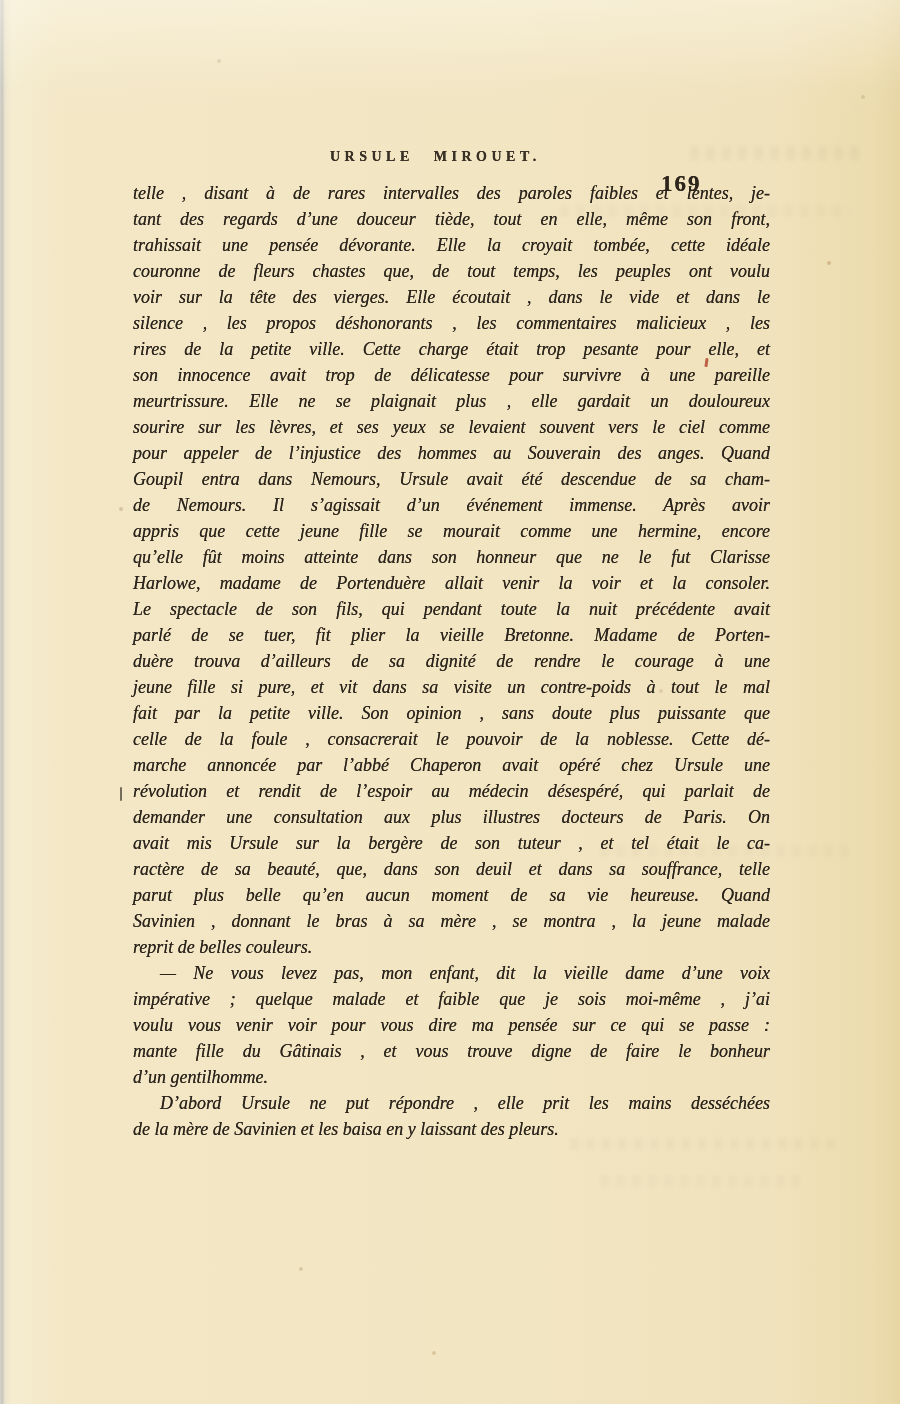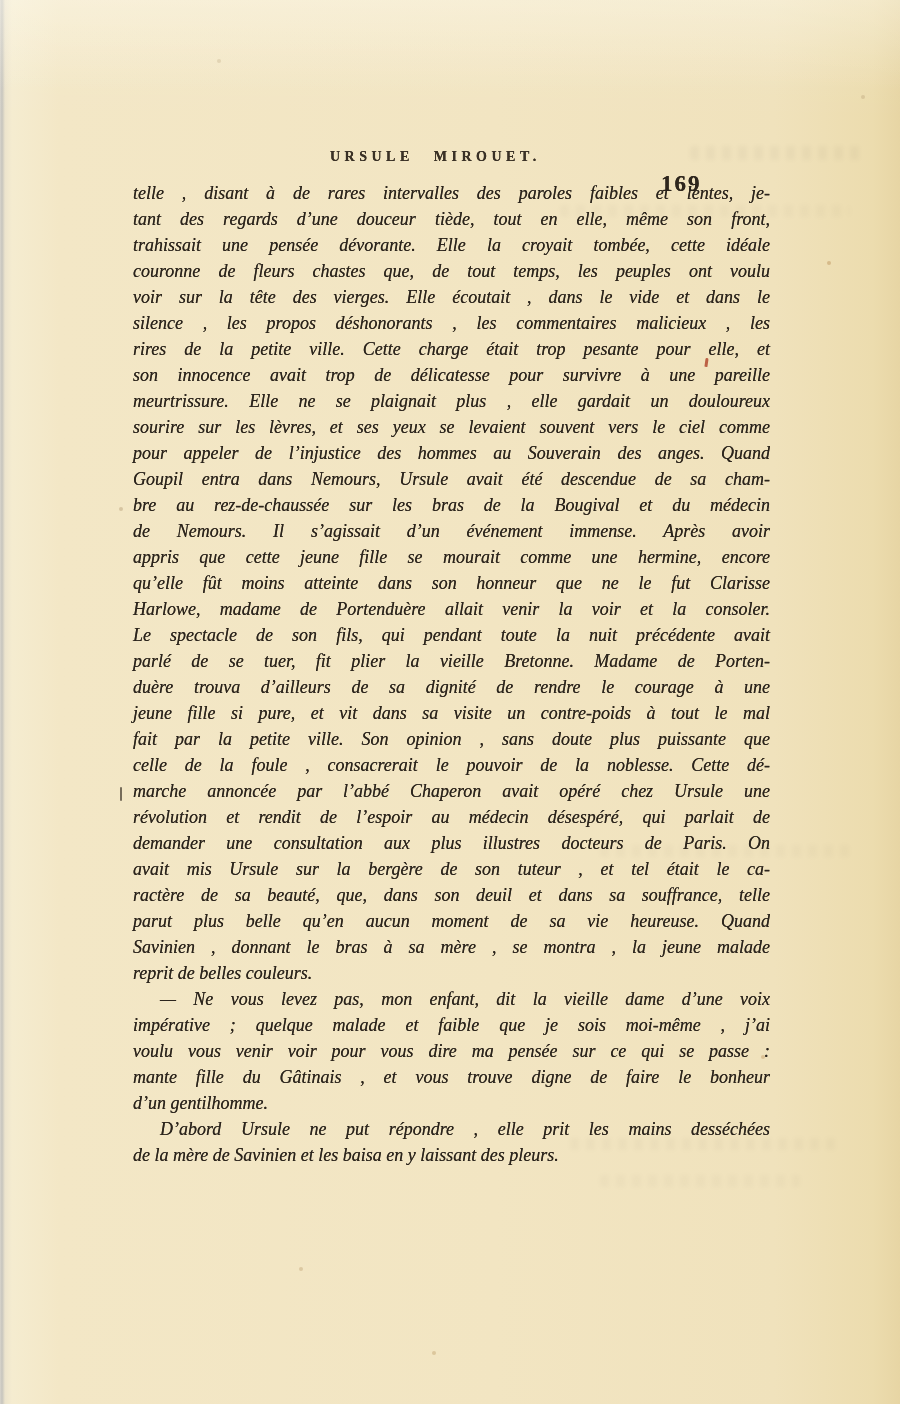--- a/index.html
+++ b/index.html
@@ -117,21 +117,20 @@
       <div class="line">trahissait une pensée dévorante. Elle la croyait tombée, cette idéale</div>
       <div class="line">couronne de fleurs chastes que, de tout temps, les peuples ont voulu</div>
       <div class="line">voir sur la tête des vierges. Elle écoutait , dans le vide et dans le</div>
       <div class="line">silence , les propos déshonorants , les commentaires malicieux , les</div>
       <div class="line">rires de la petite ville. Cette charge était trop pesante pour elle, et</div>
       <div class="line">son innocence avait trop de délicatesse pour survivre à une pareille</div>
       <div class="line">meurtrissure. Elle ne se plaignait plus , elle gardait un douloureux</div>
       <div class="line">sourire sur les lèvres, et ses yeux se levaient souvent vers le ciel comme</div>
       <div class="line">pour appeler de l’injustice des hommes au Souverain des anges. Quand</div>
       <div class="line">Goupil entra dans Nemours, Ursule avait été descendue de sa cham-</div>
-      <div class="line">bre au rez-de-chaussée sur les bras de la Bougival et du médecin</div>
       <div class="line">de Nemours. Il s’agissait d’un événement immense. Après avoir</div>
       <div class="line">appris que cette jeune fille se mourait comme une hermine, encore</div>
       <div class="line">qu’elle fût moins atteinte dans son honneur que ne le fut Clarisse</div>
       <div class="line">Harlowe, madame de Portenduère allait venir la voir et la consoler.</div>
       <div class="line">Le spectacle de son fils, qui pendant toute la nuit précédente avait</div>
       <div class="line">parlé de se tuer, fit plier la vieille Bretonne. Madame de Porten-</div>
       <div class="line">duère trouva d’ailleurs de sa dignité de rendre le courage à une</div>
       <div class="line">jeune fille si pure, et vit dans sa visite un contre-poids à tout le mal</div>
       <div class="line">fait par la petite ville. Son opinion , sans doute plus puissante que</div>
       <div class="line">celle de la foule , consacrerait le pouvoir de la noblesse. Cette dé-</div>

